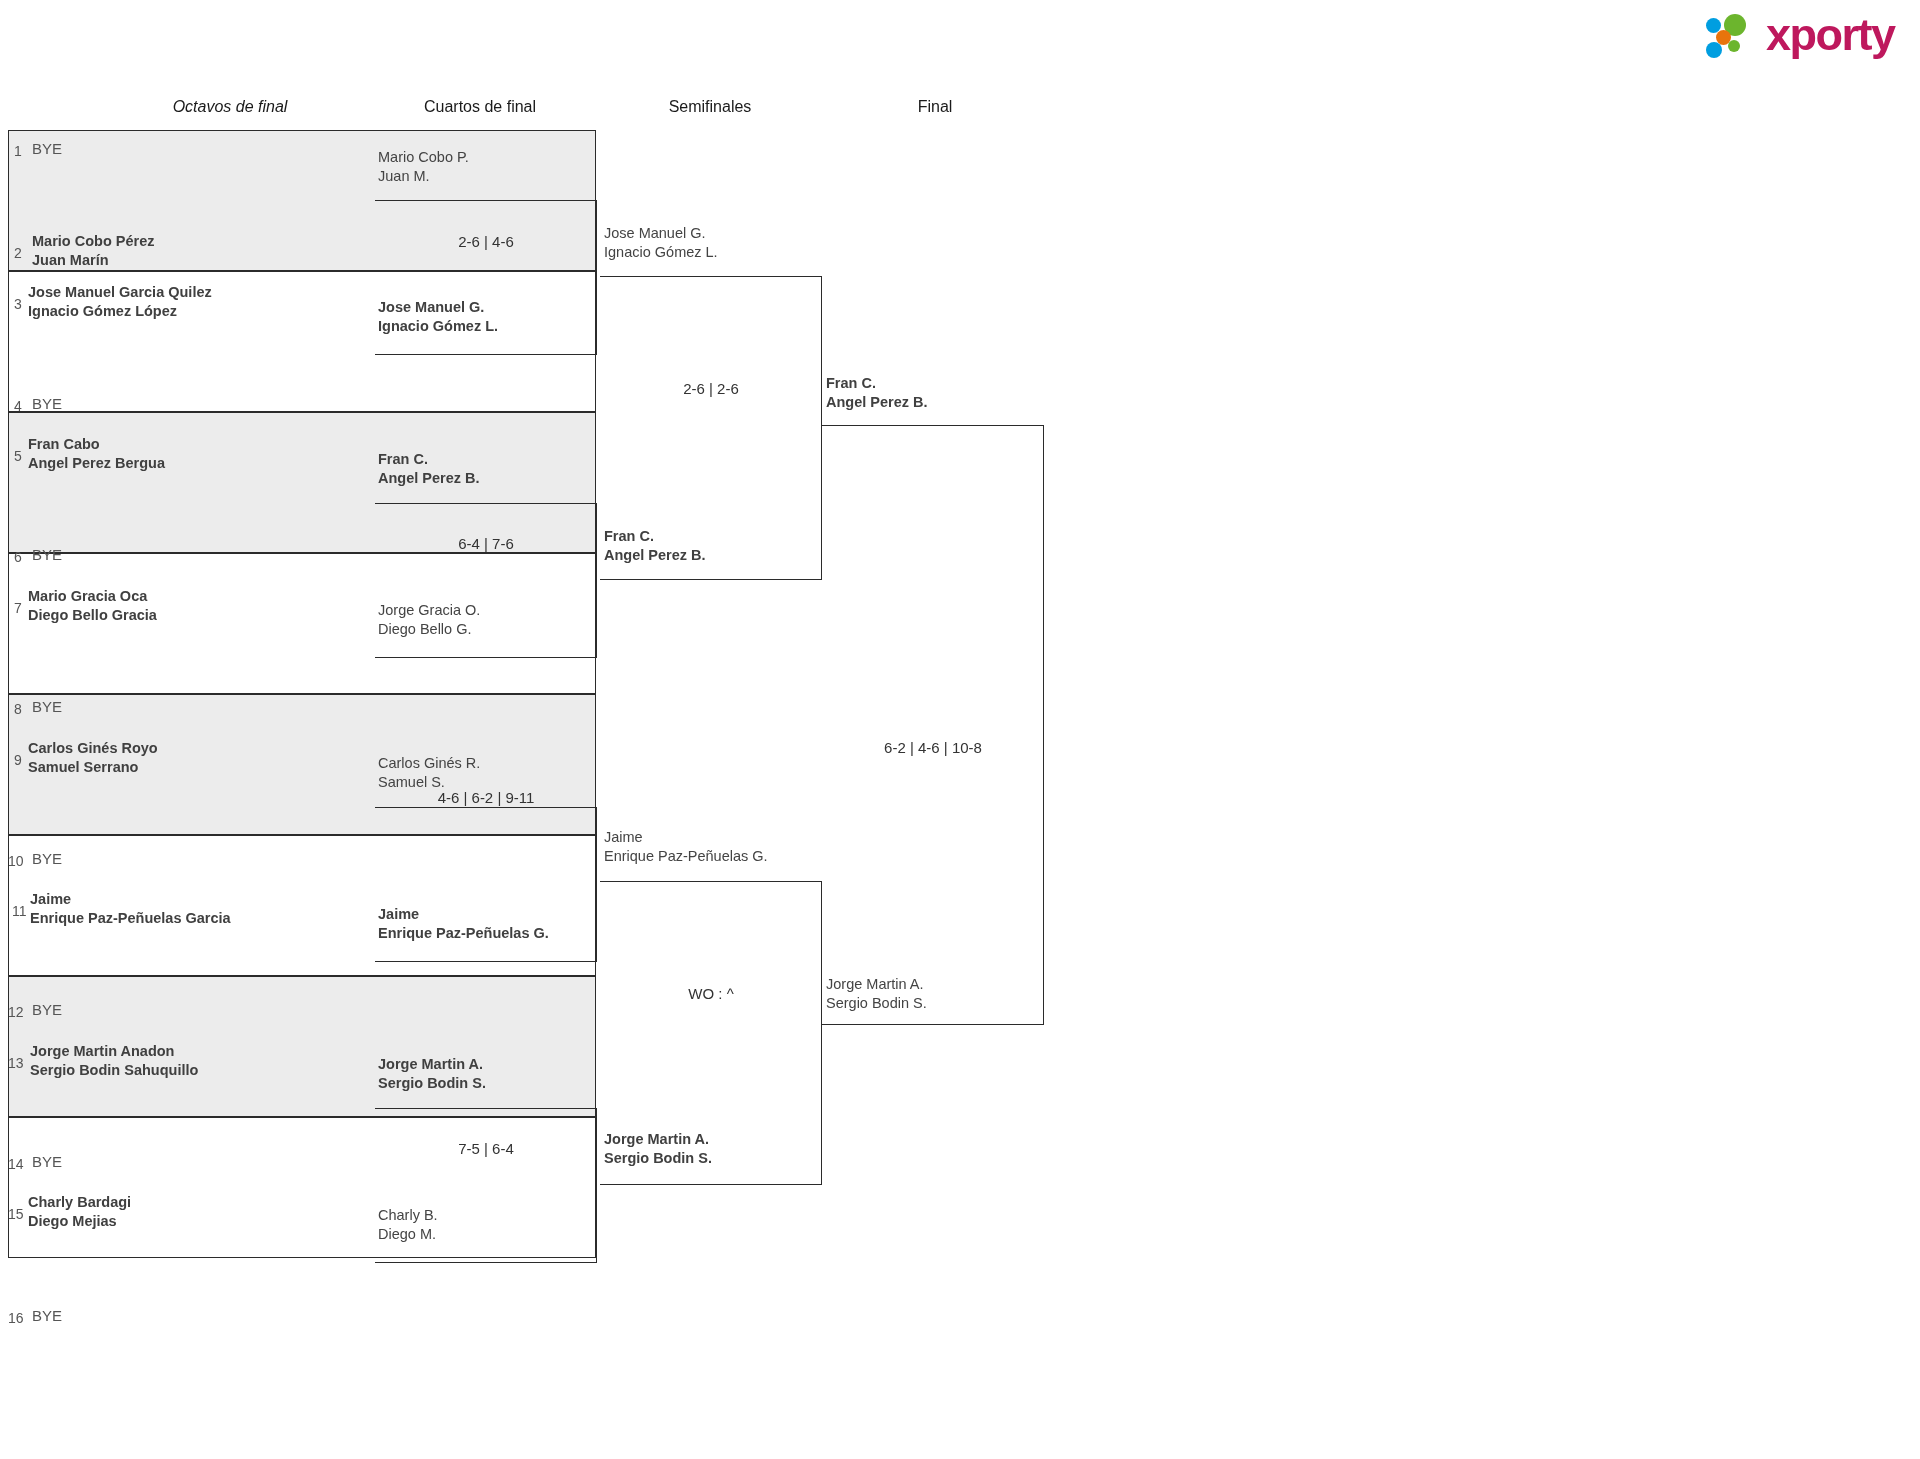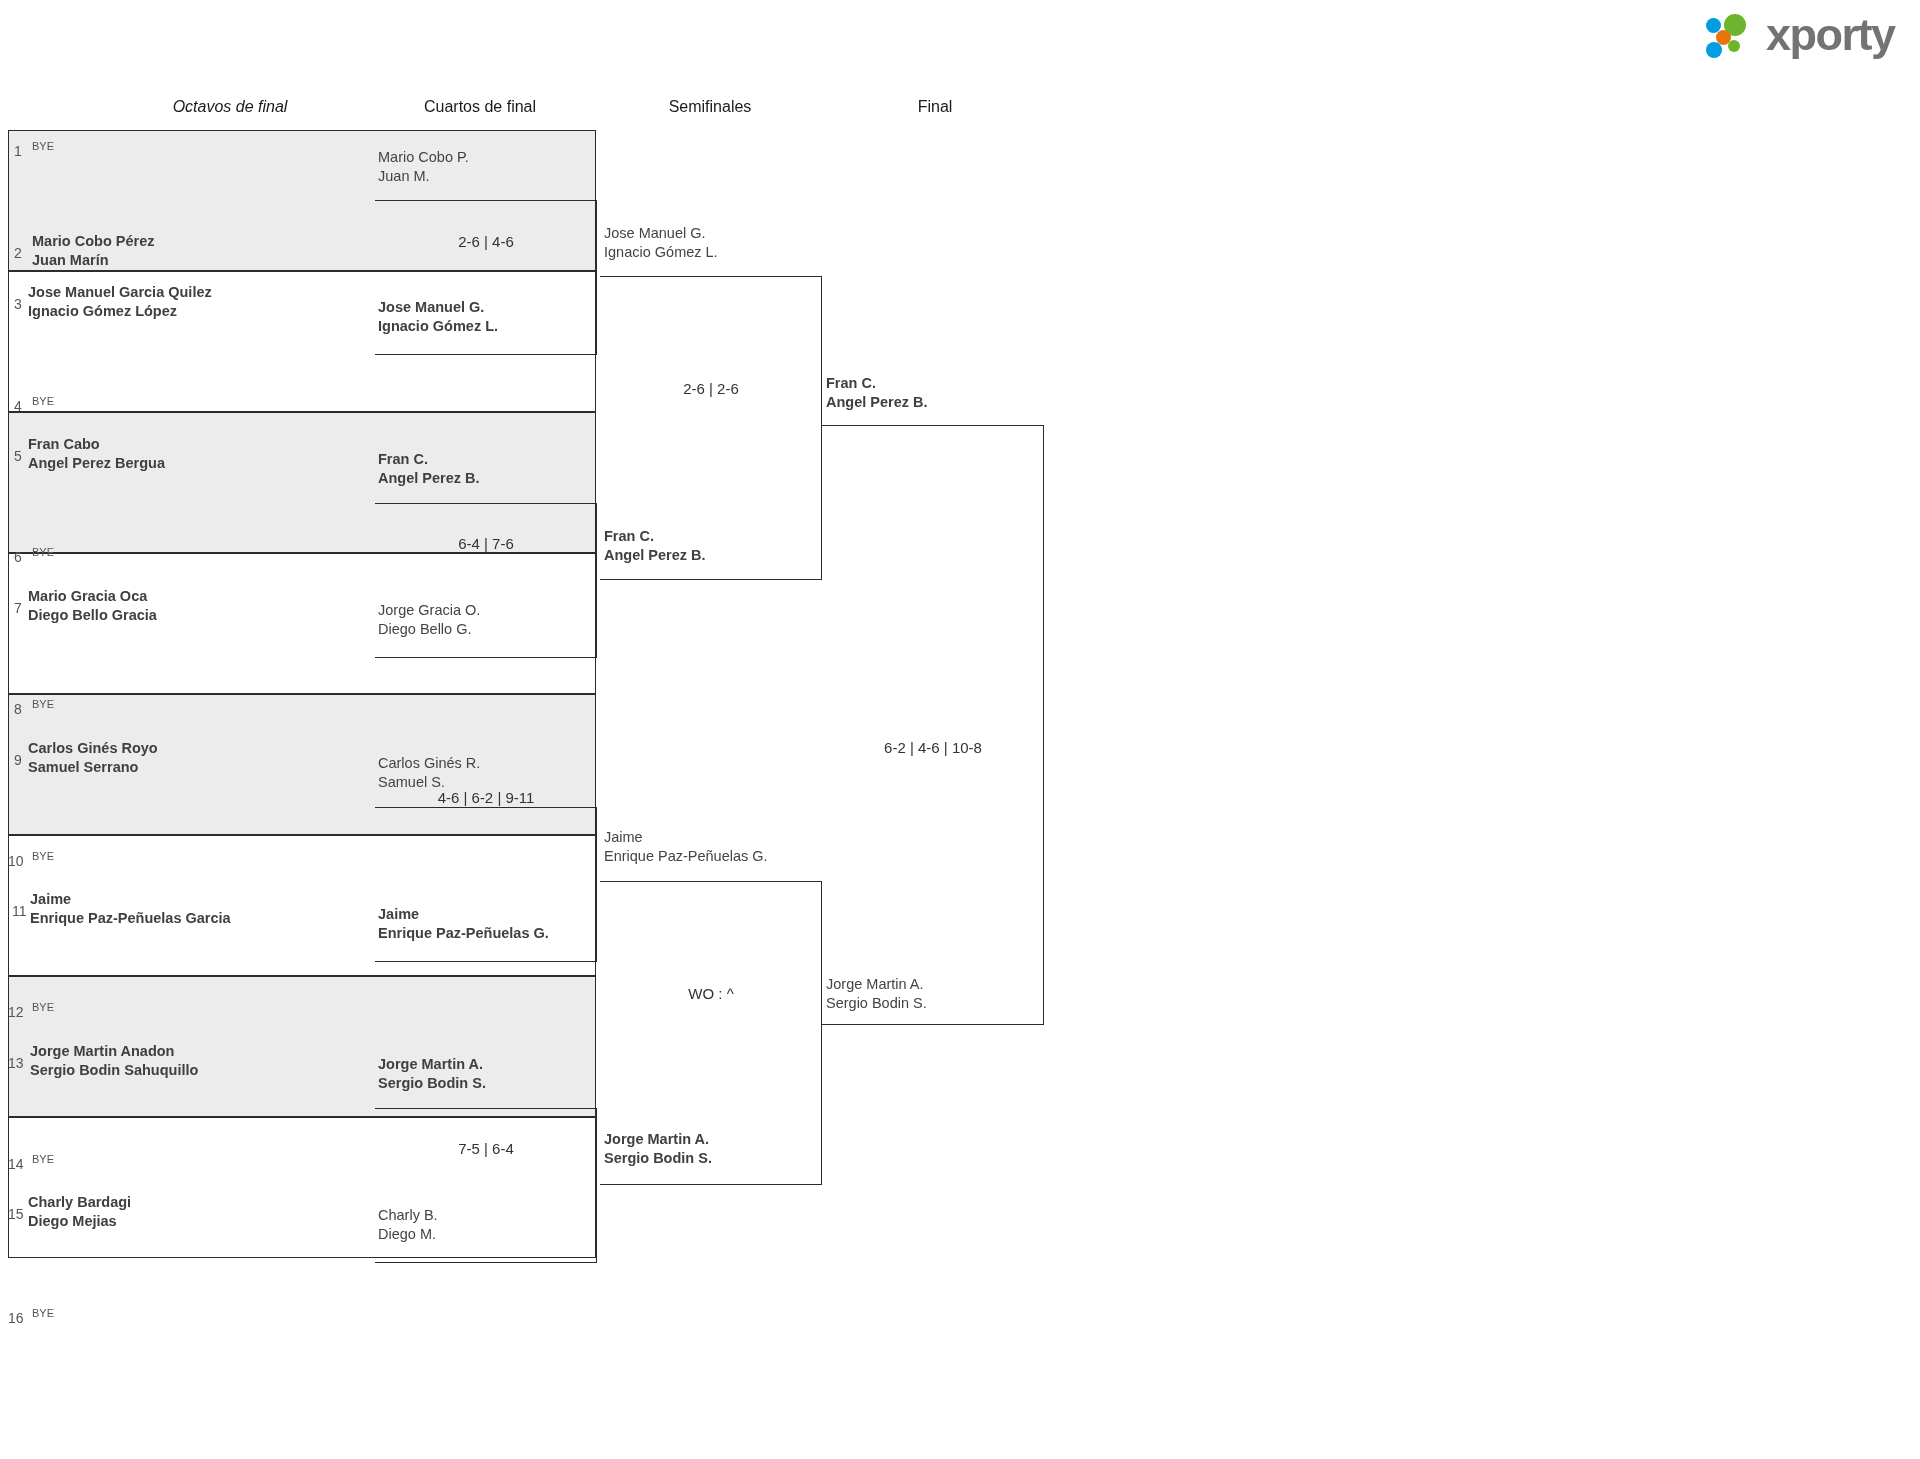--- a/index.html
+++ b/index.html
@@ -17,29 +17,29 @@
   
   #header{position:absolute;left:0;top:0;width:1920px;height:76px;}
   #title-block{position:absolute;left:8px;top:3px;}
   #tournament-title{font-size:21px;font-weight:bold;line-height:27px;letter-spacing:-0.2px;white-space:nowrap;}
   #bracket-subtitle{font-size:21px;font-weight:bold;line-height:27px;letter-spacing:-0.2px;white-space:nowrap;}
 
   
   #logo{position:absolute;left:1704px;top:8px;width:210px;height:54px;}
   #logo-dots{position:absolute;left:0px;top:6px;width:64px;height:46px;}
   .dot{position:absolute;border-radius:50%;}
-  #logo-wordmark{position:absolute;left:62px;top:0px;font-size:45px;line-height:54px;font-weight:bold;color:#737373;letter-spacing:-1.5px;}
+  #logo-wordmark{position:absolute;left:62px;top:0px;font-size:45px;line-height:54px;font-weight:bold;color:#be185d;letter-spacing:-1.5px;}
 
   
   .round-header{position:absolute;top:96px;font-size:16px;line-height:22px;text-align:center;white-space:nowrap;}
   .seed{position:absolute;font-size:14px;color:#555;}
   .team{position:absolute;font-size:14.5px;line-height:19px;white-space:nowrap;}
   .team.win{font-weight:bold;color:#404040;}
   .team.lose{font-weight:normal;color:#444;}
-  .bye{position:absolute;font-size:11px;color:#555;}
+  .bye{position:absolute;font-size:15px;color:#555;}
   .score{position:absolute;font-size:15px;color:#333;text-align:center;white-space:nowrap;}
 
   
   .r1-block{position:absolute;left:8px;width:588px;box-sizing:border-box;
             border-left:1px solid #2b2b2b;border-right:1px solid #2b2b2b;
             border-top:1px solid #2b2b2b;border-bottom:1px solid #2b2b2b;}
   .r1-block.shade{background:#ececec;}
   .r1-block.plain{background:#ffffff;}
 
   

